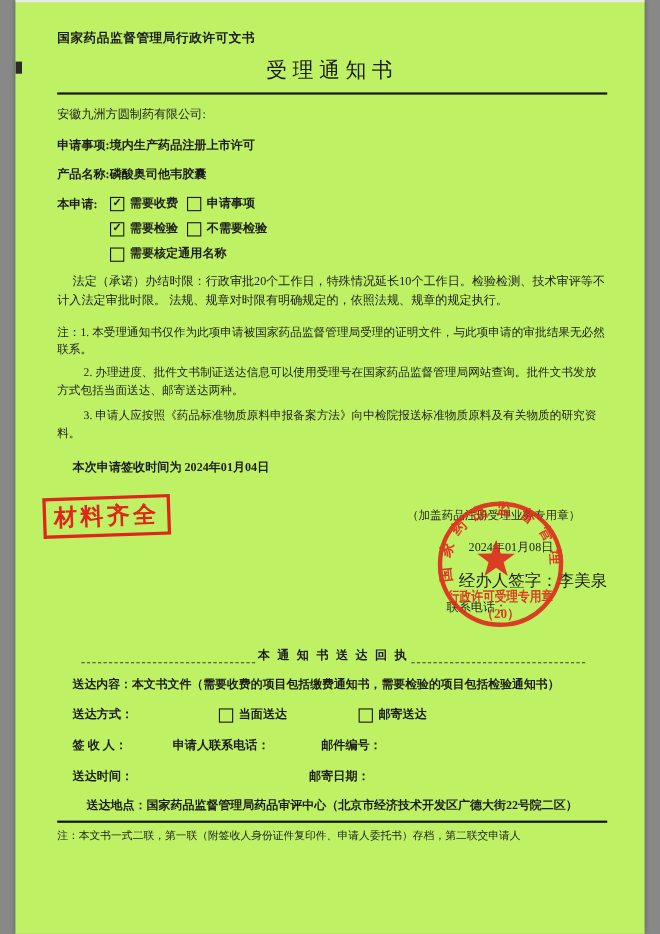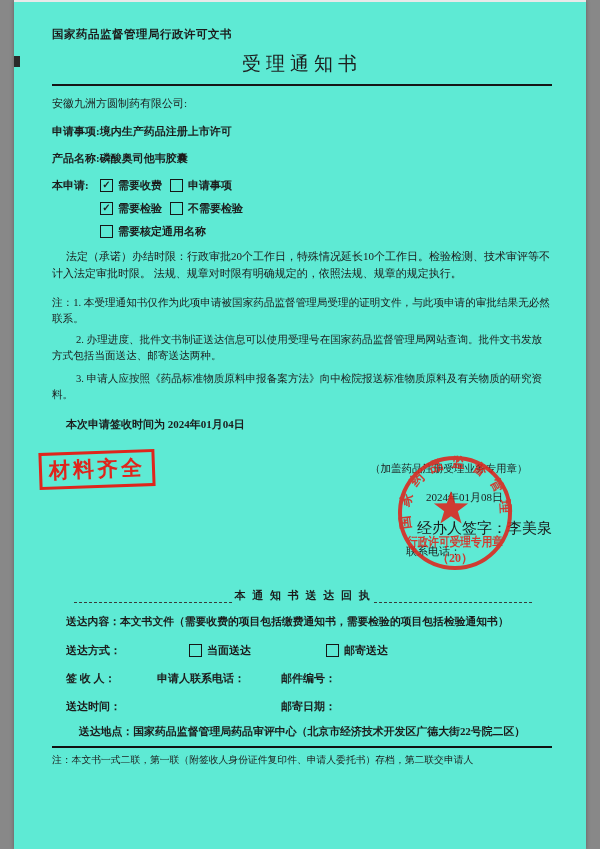--- a/index.html
+++ b/index.html
@@ -1,16 +1,16 @@
 <!DOCTYPE html>
 <html><head>
 <meta charset="utf-8">
 <style>
   html,body{margin:0;padding:0;background:#888;}
-  .page{position:relative;width:572px;height:849px;margin:0 auto;background:#5eead4;
+  .page{position:relative;width:572px;height:849px;margin:0 auto;background:#bef264;
         font-family:"Liberation Serif","DejaVu Serif",serif;color:#1c1c1c;overflow:hidden;
         box-shadow:0 0 4px rgba(0,0,0,.3);}
   .page-edge{position:absolute;left:0;top:0;width:100%;height:2px;background:#e9e9e9;}
   .scan-artifact{position:absolute;left:0;top:56px;width:6px;height:11px;background:#2a2a2a;}
   .content{padding:27px 34px 0 38px;position:relative;}
   .doc-type{font-size:11.5px;font-weight:bold;letter-spacing:.5px;}
   .title{margin-top:9px;text-align:center;font-size:19px;letter-spacing:5px;}
   .rule{border:none;border-top:2px solid #161616;margin:7px 0 0 0;}
   .company{margin-top:10px;font-size:12px;}
   .line{font-size:11px;}
@@ -138,34 +138,34 @@
     <div class="divider-row">
       <span class="dash"></span>
       <span class="divider-text">本 通 知 书 送 达 回 执</span>
       <span class="dash"></span>
     </div>
 
     <div class="receipt-line">送达内容：本文书文件（需要收费的项目包括缴费通知书，需要检验的项目包括检验通知书）</div>
 
     <div class="form-row r-method">
       <span style="left:14px">送达方式：</span>
-      <span class="opt" style="left:137px">
+      <span class="opt" style="left:147px">
         <span class="cb"></span>
         <span>当面送达</span>
       </span>
       <span class="opt" style="left:274px">
         <span class="cb"></span>
         <span>邮寄送达</span>
       </span>
     </div>
 
     <div class="form-row r-signer">
       <span style="left:14px">签 收 人：</span>
       <span style="left:105px">申请人联系电话：</span>
-      <span style="left:229px">邮件编号：</span>
+      <span style="left:240px">邮件编号：</span>
     </div>
 
     <div class="form-row r-time">
       <span style="left:14px">送达时间：</span>
       <span style="left:229px">邮寄日期：</span>
     </div>
 
     <div class="address">送达地点：国家药品监督管理局药品审评中心（北京市经济技术开发区广德大街22号院二区）</div>
 
     <hr class="rule2">

